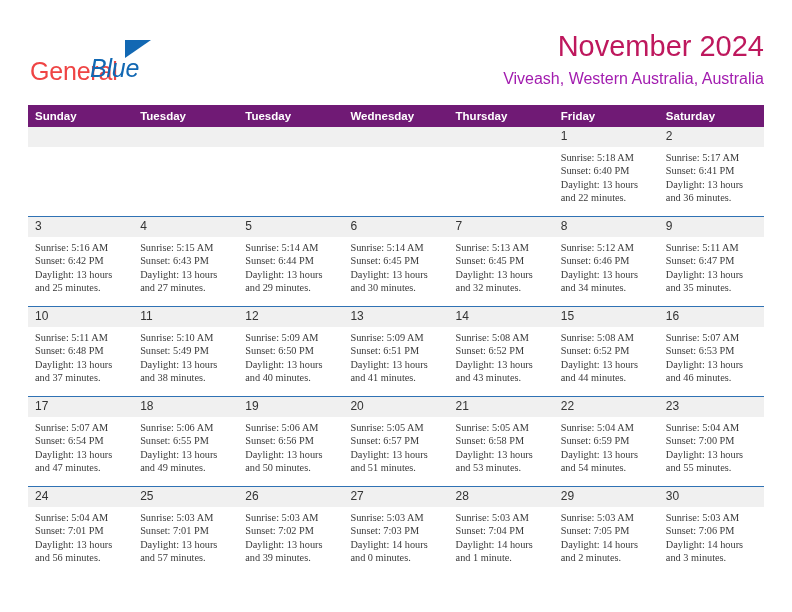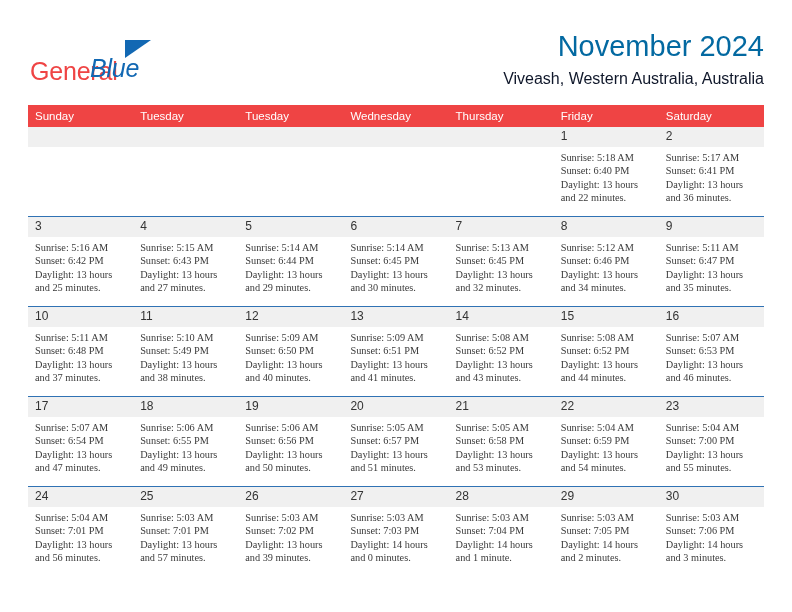--- a/index.html
+++ b/index.html
@@ -70,46 +70,46 @@
 
   .titles {
     position: absolute;
     right: 0;
     top: 0;
     text-align: right;
   }
   .cal-title {
     font-size: 29px;
     line-height: 36px;
-    color: #0369a1;
+    color: #be185d;
     font-weight: normal;
     margin: 0;
     white-space: nowrap;
   }
   .cal-subtitle {
     font-size: 16px;
     line-height: 22px;
-    color: #0f172a;
+    color: #a21caf;
     margin: 4px 0 0 12px;
     white-space: nowrap;
   }
 
   
   .calendar {
     position: absolute;
     left: 28px;
     top: 105px;
     width: 736px;
     border-collapse: collapse;
     table-layout: fixed;
   }
   .calendar th {
-    background: #ef4444;
+    background: #701a75;
     color: #ffffff;
-    font-weight: normal;
+    font-weight: bold;
     font-size: 11.5px;
     line-height: 14px;
     text-align: left;
     padding: 4px 0 4px 7px;
     height: 19px;
     box-sizing: border-box;
   }
   .weekrow {
     border-top: 1px solid #3072B4;
   }

